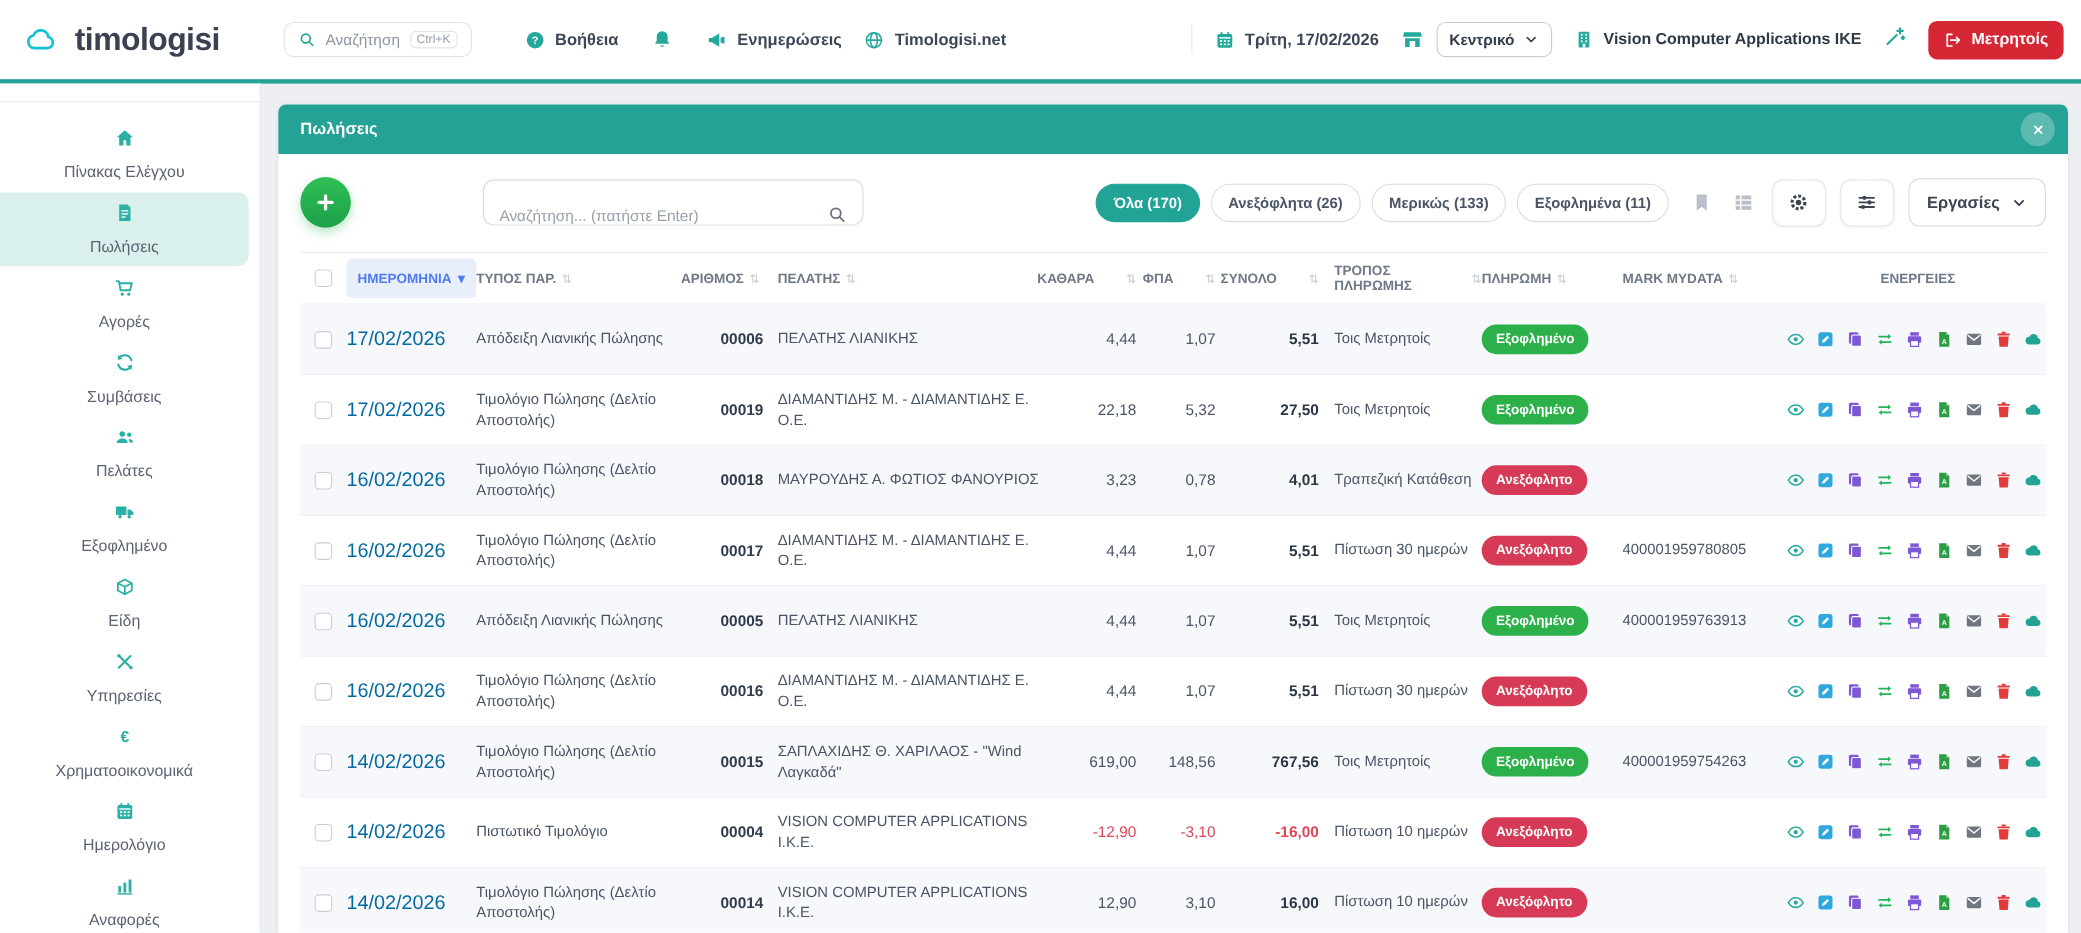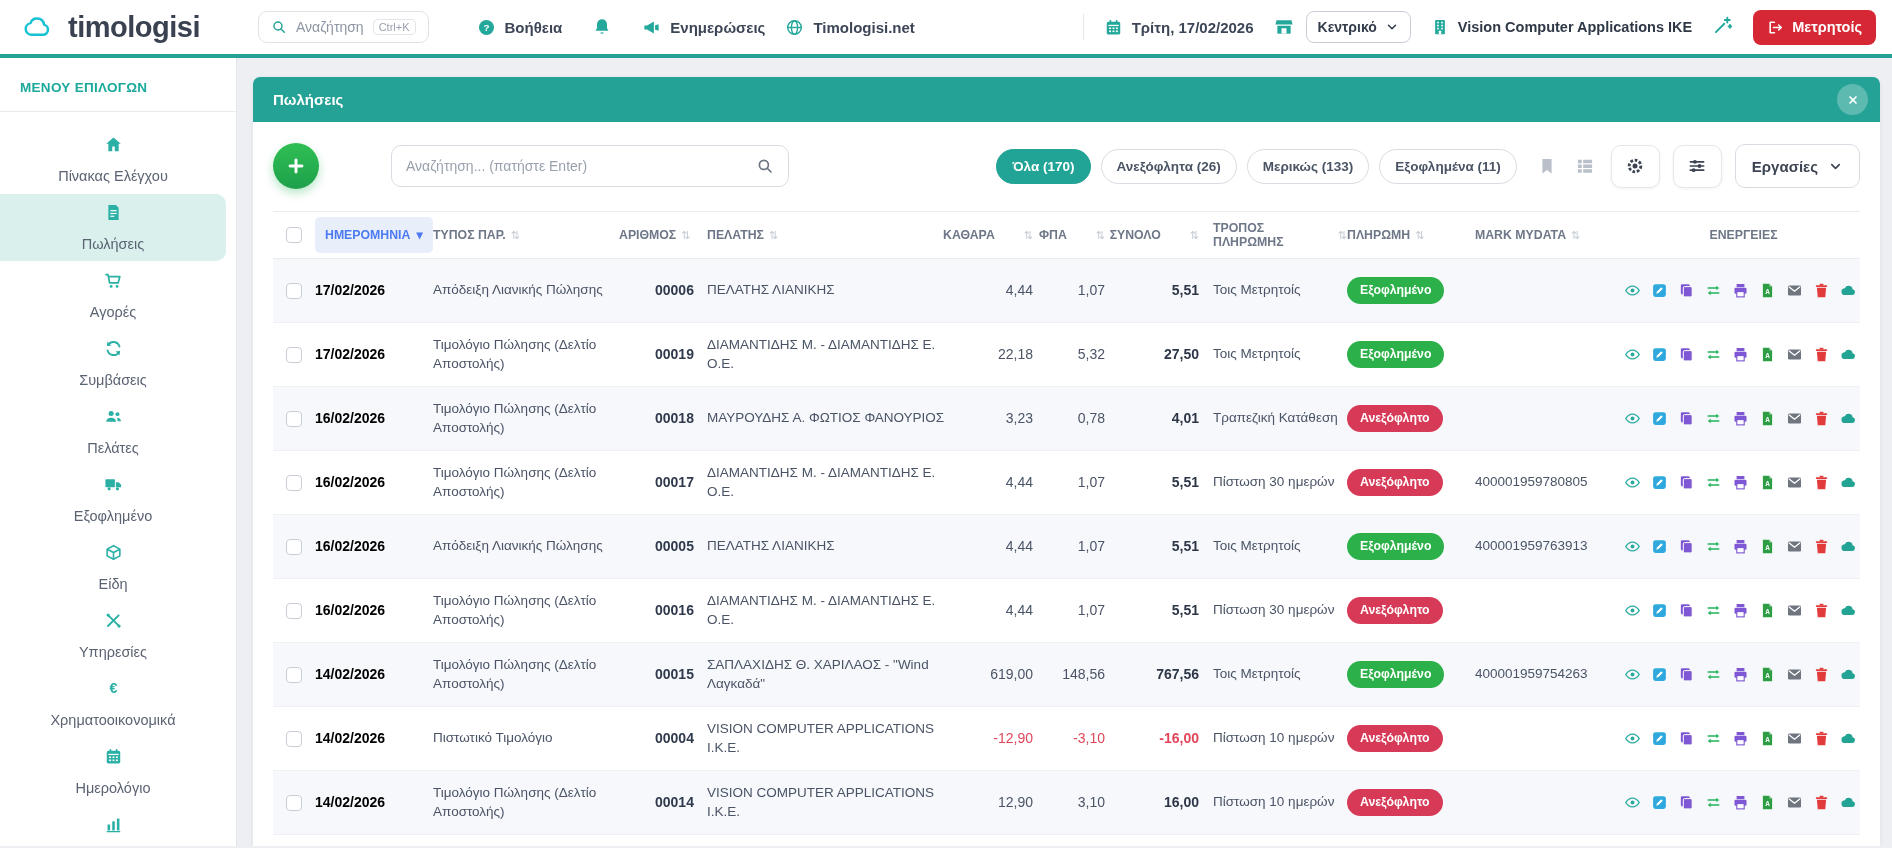--- a/index.html
+++ b/index.html
@@ -1,20 +1,20 @@
 <!DOCTYPE html>
 <html><head>
 <meta charset="utf-8">
 <style>
   * { margin:0; padding:0; box-sizing:border-box; }
   html,body { width:1892px; height:848px; overflow:hidden; background:#edeff3;
     font-family:"Liberation Sans", sans-serif; }
 
   
-  .topbar{display:flex;align-items:center;height:54px;background:#fff;padding:0 16px;gap:20px;}
+  .topbar{display:flex;align-items:center;height:72px;background:#fff;padding:0 16px;gap:20px;}
   .logo{display:flex;align-items:center;gap:10px;width:222px;flex:none;}
   .logo svg{width:42px;height:30px;color:#15c2d4;}
   .logo-text{font-size:29px;font-weight:800;color:#3a4252;letter-spacing:-.5px;}
   .top-search{display:flex;align-items:center;gap:9px;border:1px solid #dfe3e8;border-radius:9px;
     padding:7px 12px;color:#8d96a3;font-size:14px;cursor:pointer;}
   .top-search svg{width:16px;height:16px;color:#23a295;}
   .kbd{border:1px solid #e1e5ea;border-radius:5px;padding:1px 5px;font-size:11px;color:#9aa2ae;}
   .nav-item{display:flex;align-items:center;gap:9px;font-size:15px;font-weight:600;color:#3d4657;cursor:pointer;}
   .nav-item svg{width:19px;height:19px;color:#23a89b;}
   .icon-only svg{width:20px;height:20px;color:#23a89b;}
@@ -53,22 +53,22 @@
     display:flex;align-items:center;justify-content:center;cursor:pointer;border:none;}
   .pclose svg{width:16px;height:16px;}
   .pbody{padding:21px 20px 0;flex:1;overflow:hidden;}
 
   
   .tbar{display:flex;align-items:center;}
   .addbtn{width:46px;height:46px;border-radius:50%;border:none;cursor:pointer;flex:none;
     background:linear-gradient(180deg,#2fbf55,#1ea04a);display:flex;align-items:center;justify-content:center;
     box-shadow:0 4px 10px rgba(40,180,90,.35);}
   .addbtn svg{width:22px;height:22px;}
-  .tsearch{margin-left:72px;width:398px;height:42px;border:1px solid #d8dce2;border-radius:10px;
-    display:flex;align-items:center;padding:0 14px;background:#fff;}
+  .tsearch{margin-left:120px;width:346px;height:42px;border:1px solid #d8dce2;border-radius:10px;
+    display:flex;align-items:flex-end;padding:0 14px;background:#fff;}
   .tsearch input{border:none;outline:none;flex:1;font-size:14px;color:#3c4452;
     font-family:"Liberation Sans",sans-serif;}
   .tsearch input::placeholder{color:#99a1ac;}
   .tsearch svg{width:18px;height:18px;color:#6b7280;}
   .pills{margin-left:auto;display:flex;gap:10px;align-items:center;}
   .pill{border:1px solid #d8dce2;border-radius:999px;padding:9px 15px;font-size:13.5px;font-weight:600;
     color:#4a5464;background:#fff;cursor:pointer;white-space:nowrap;}
   .pill.active{background:#21a496;border-color:#21a496;color:#fff;}
   .ghosts{display:flex;gap:18px;margin:0 16px 0 20px;color:#b9c0ca;align-items:center;}
   .ghosts svg{width:20px;height:20px;cursor:pointer;}
@@ -90,21 +90,21 @@
   .th-date .datebg{background:#e9eefb;border-radius:5px;padding:11px 10px;display:inline-flex;
     gap:6px;align-items:center;color:#4b7af2;cursor:pointer;}
   .th-right{justify-content:flex-end;padding-right:14px;gap:29px;}
   .th-center{justify-content:center;}
   .trow{border-bottom:1px solid #eef0f3;min-height:64px;}
   .trow:nth-child(even){background:#f7f8fb;}
   .td{font-size:13.5px;color:#4a5466;padding:13px 8px 13px 0;line-height:1.35;}
   .c-check,.hc-check{display:flex;justify-content:center;padding-right:0;}
   .cb{width:16px;height:16px;accent-color:#23a295;border:1px solid #c9ced6;border-radius:4px;
     appearance:none;background:#fff;cursor:pointer;}
-  .c-date{font-size:14px;color:#000000;font-weight:bold;}
+  .c-date{font-size:18px;color:#0369a1;}
   .c-num{font-weight:700;font-size:14px;color:#2f3a4c;cursor:pointer;margin-left:36px;}
   .c-amt{text-align:right;padding-right:14px;font-size:14px;}
   .c-total{font-weight:700;color:#2c3646;}
   .neg{color:#e0465a !important;}
   .badge{display:inline-block;padding:5px 13px;border-radius:999px;color:#fff;font-size:12.3px;font-weight:700;}
   .paid{background:#2cb14a;}
   .unpaid{background:#d63a56;}
   .c-mark{font-size:13.5px;}
   .actions{display:flex;gap:10px;align-items:center;justify-content:center;padding-right:6px;}
   .act{cursor:pointer;display:block;}
@@ -430,21 +430,20 @@
         <use href="#i-logout"></use>
       </svg>
     <span>Μετρητοίς</span>
   </button>
 </div>
 <div class="teal-line"></div>
 
 <div class="content">
 
   <div class="sidebar">
-    <div class="menu-title">ΜΕΝΟΥ ΕΠΙΛΟΓΩΝ</div>
     <div class="menu-sep"></div>
     <div class="menu">
       <div class="mitem">
           <svg>
             <use href="#i-home"></use>
           </svg>
           <span>Πίνακας Ελέγχου</span>
         </div>
       <div class="mitem active">
           <svg>

